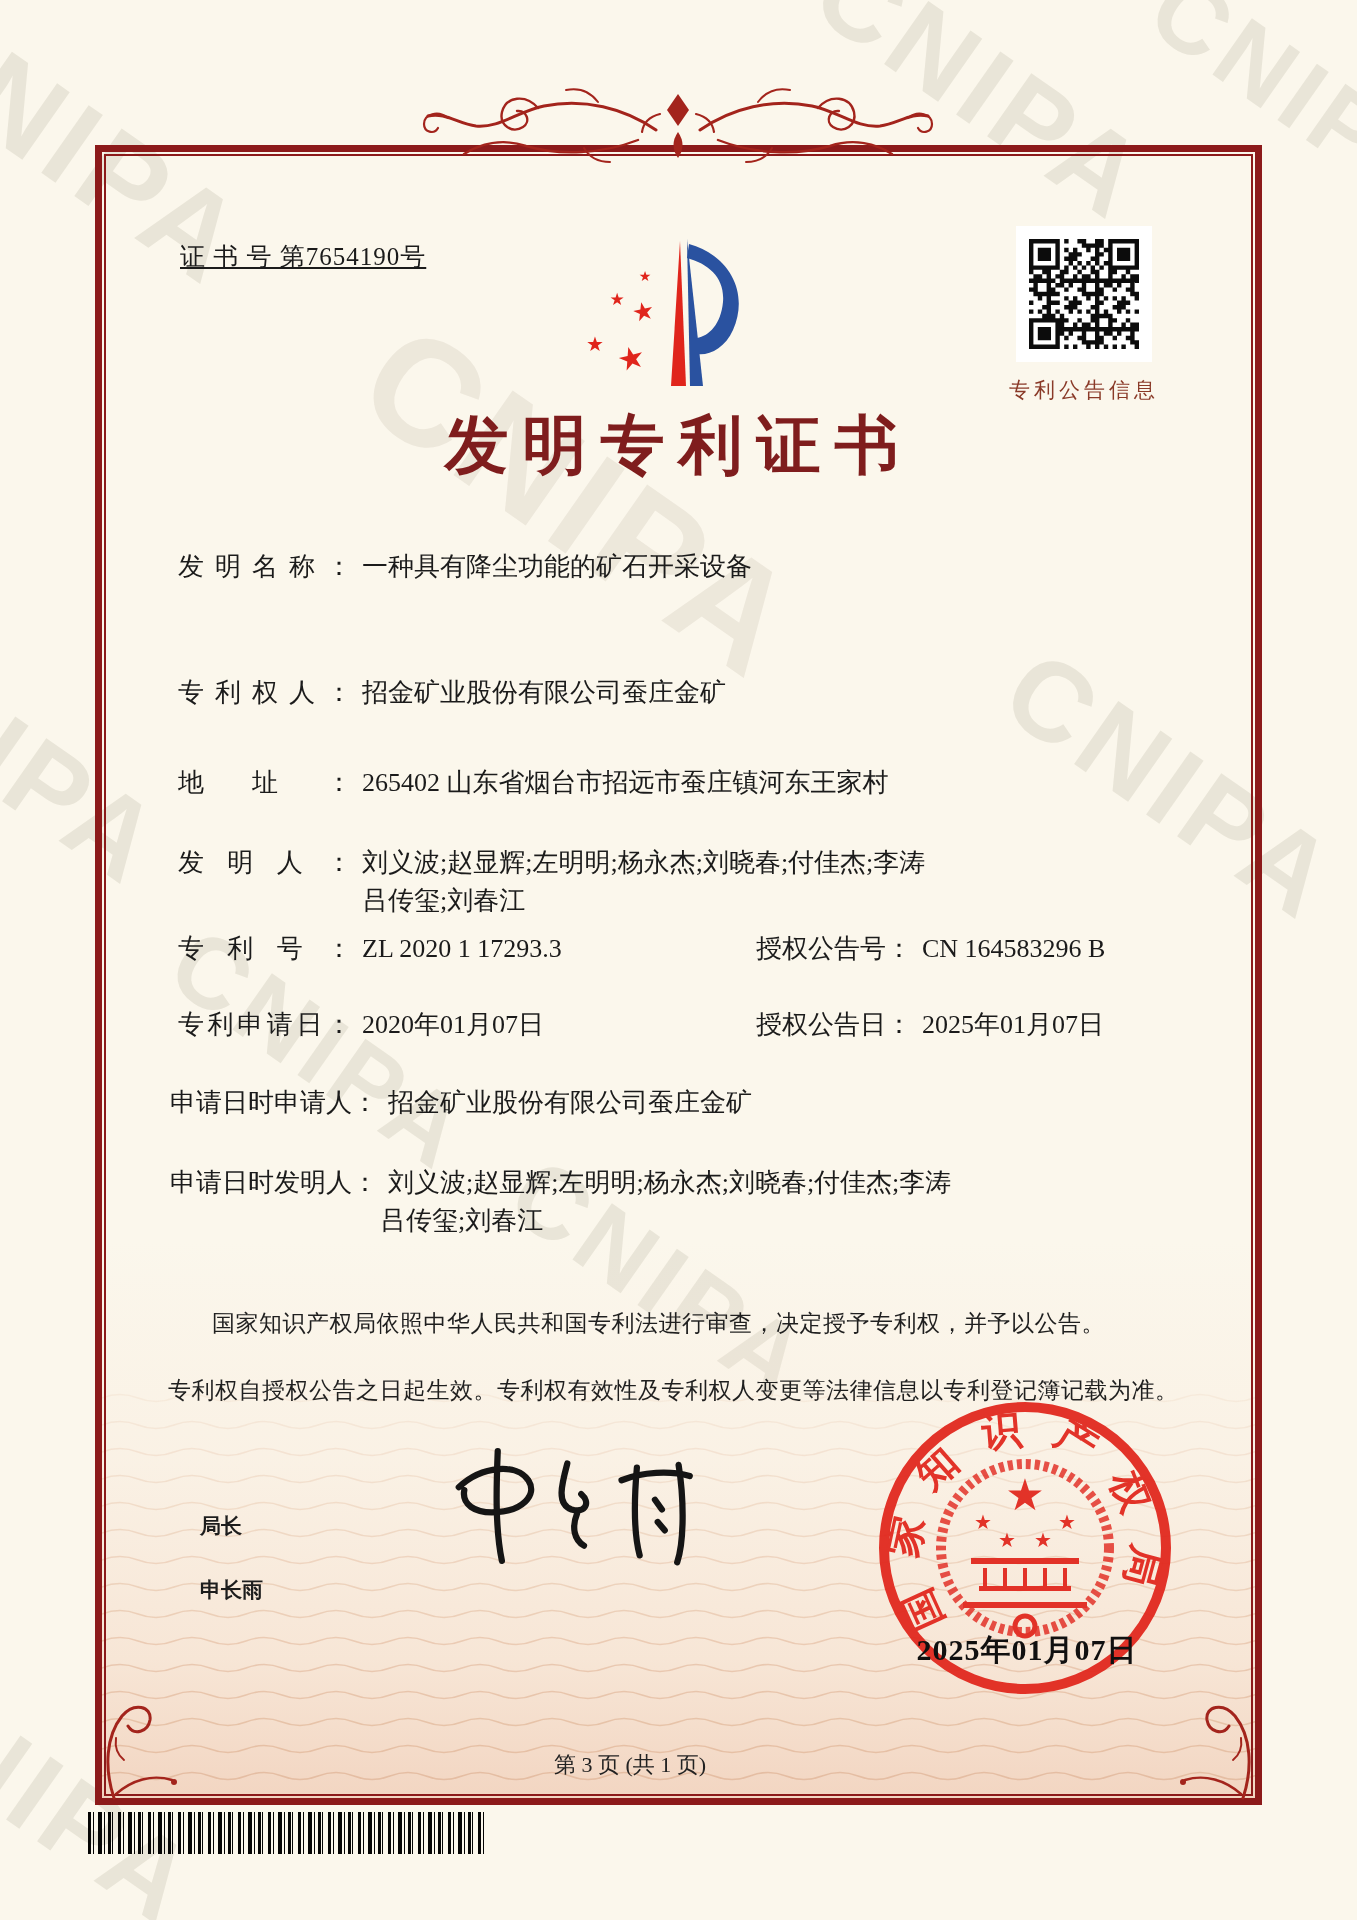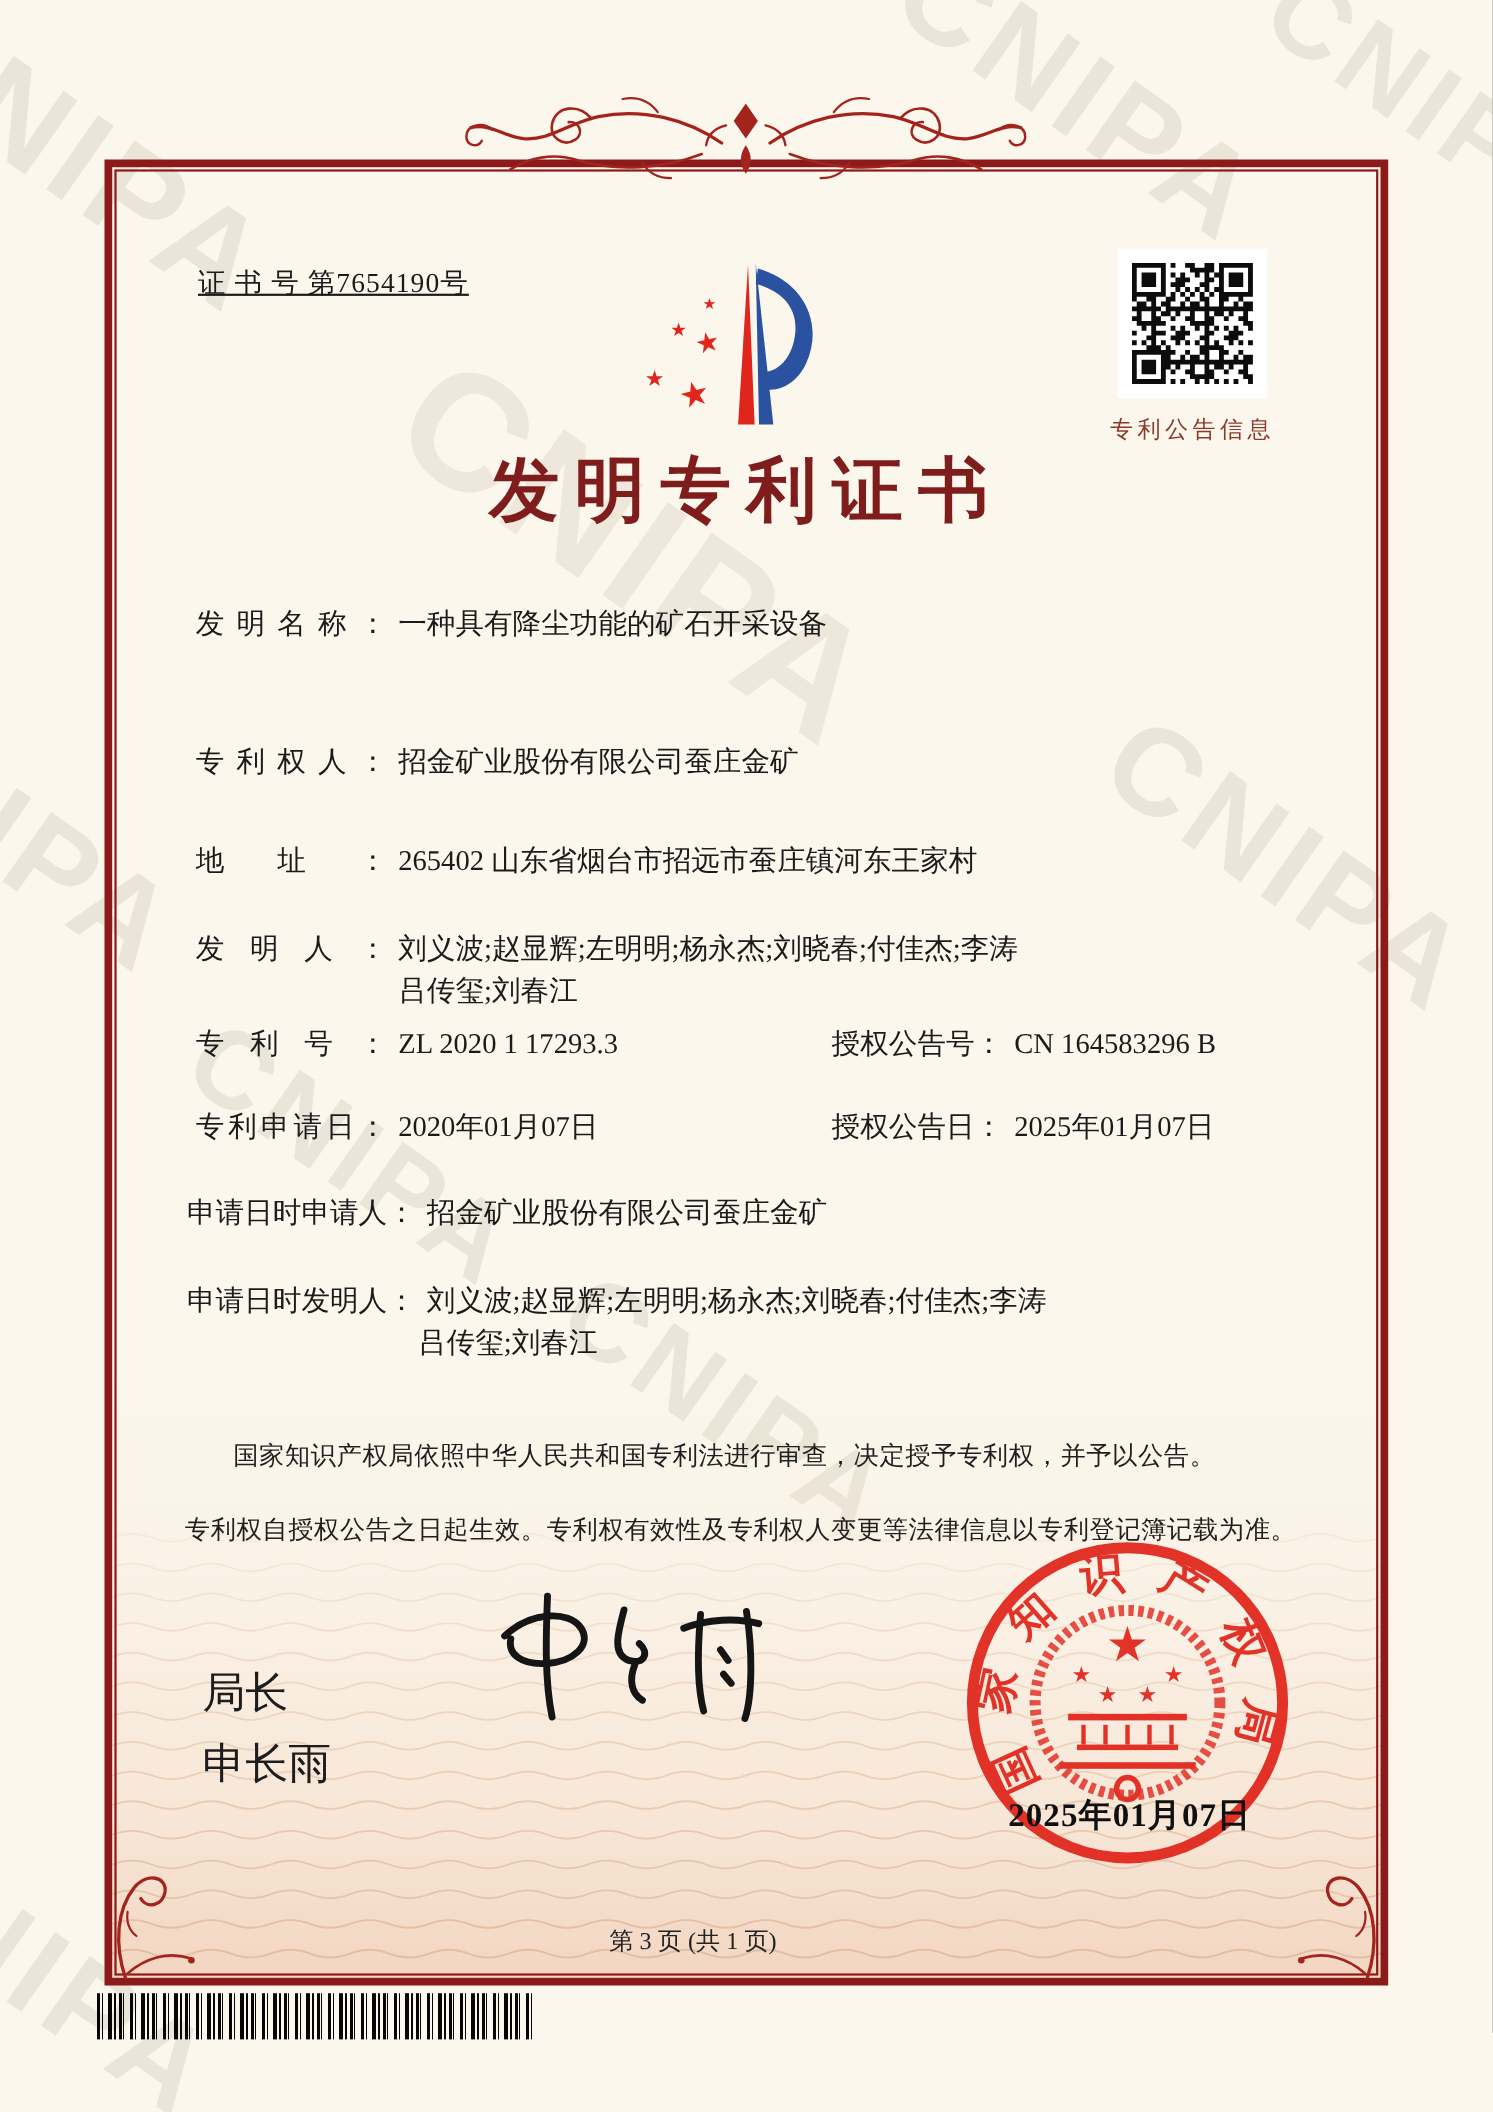--- a/index.html
+++ b/index.html
@@ -26,22 +26,22 @@
   .val{margin-left:10px;}
   .nat .lab{width:auto;text-align:center;text-align-last:auto;display:inline;}
   .title{position:absolute;left:0;right:0;top:402px;text-align:center;font-size:64px;font-weight:700;
          letter-spacing:14px;color:#7f1d1d;}
   .certno{position:absolute;left:180px;top:240px;font-size:25px;letter-spacing:1px;text-decoration:underline;}
   .qrbox{position:absolute;left:1016px;top:226px;width:136px;height:136px;background:#ffffff;}
   .qrbox svg{position:absolute;left:13px;top:13px;}
   .qrlabel{position:absolute;left:1006px;top:376px;width:156px;text-align:center;font-size:21px;
            letter-spacing:4px;color:#8a3a28;}
   .legal{position:absolute;font-size:23px;letter-spacing:0.5px;color:#1f1f1f;}
-  .signer{position:absolute;left:184px;font-family:"Liberation Sans","DejaVu Sans",sans-serif;
-          font-size:39px;font-weight:400;color:#1d1d1d;}
+  .signer{position:absolute;left:200px;font-family:"Liberation Sans","DejaVu Sans",sans-serif;
+          font-size:21px;font-weight:700;color:#1d1d1d;}
   .sig{position:absolute;left:392px;top:1442px;}
   .seal{position:absolute;left:875px;top:1398px;opacity:0.93;}
   .sealtext{font-size:40px;letter-spacing:27px;font-weight:700;fill:#e1251b;}
   .sealdate{position:absolute;left:915px;top:1630px;width:224px;text-align:center;font-size:30px;
             font-weight:700;letter-spacing:1px;color:#101010;}
   .footer{position:absolute;left:40px;top:1750px;width:1180px;text-align:center;font-size:22px;color:#222;}
   .barcode{position:absolute;left:88px;top:1812px;width:400px;height:42px;
      background:repeating-linear-gradient(90deg,
        #050505 0 3px,transparent 3px 5px,#050505 5px 6px,transparent 6px 10px,
        #050505 10px 14px,transparent 14px 16px,#050505 16px 17px,transparent 17px 20px,

